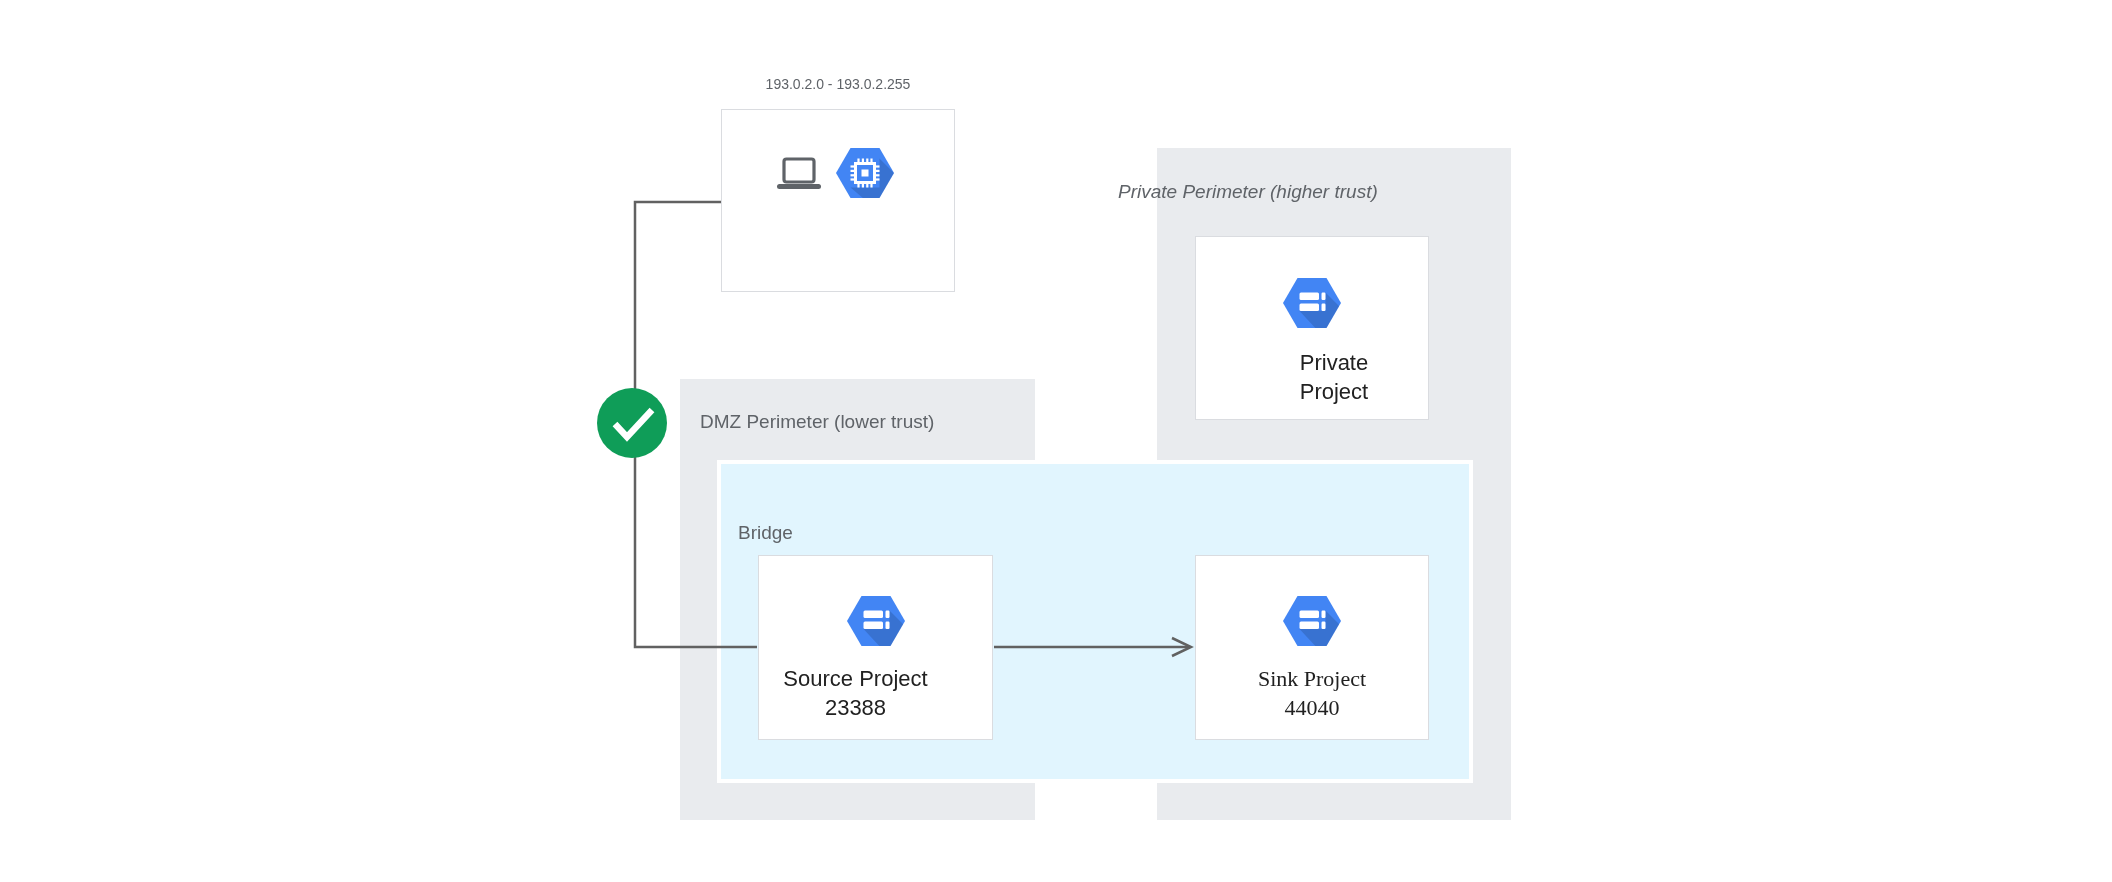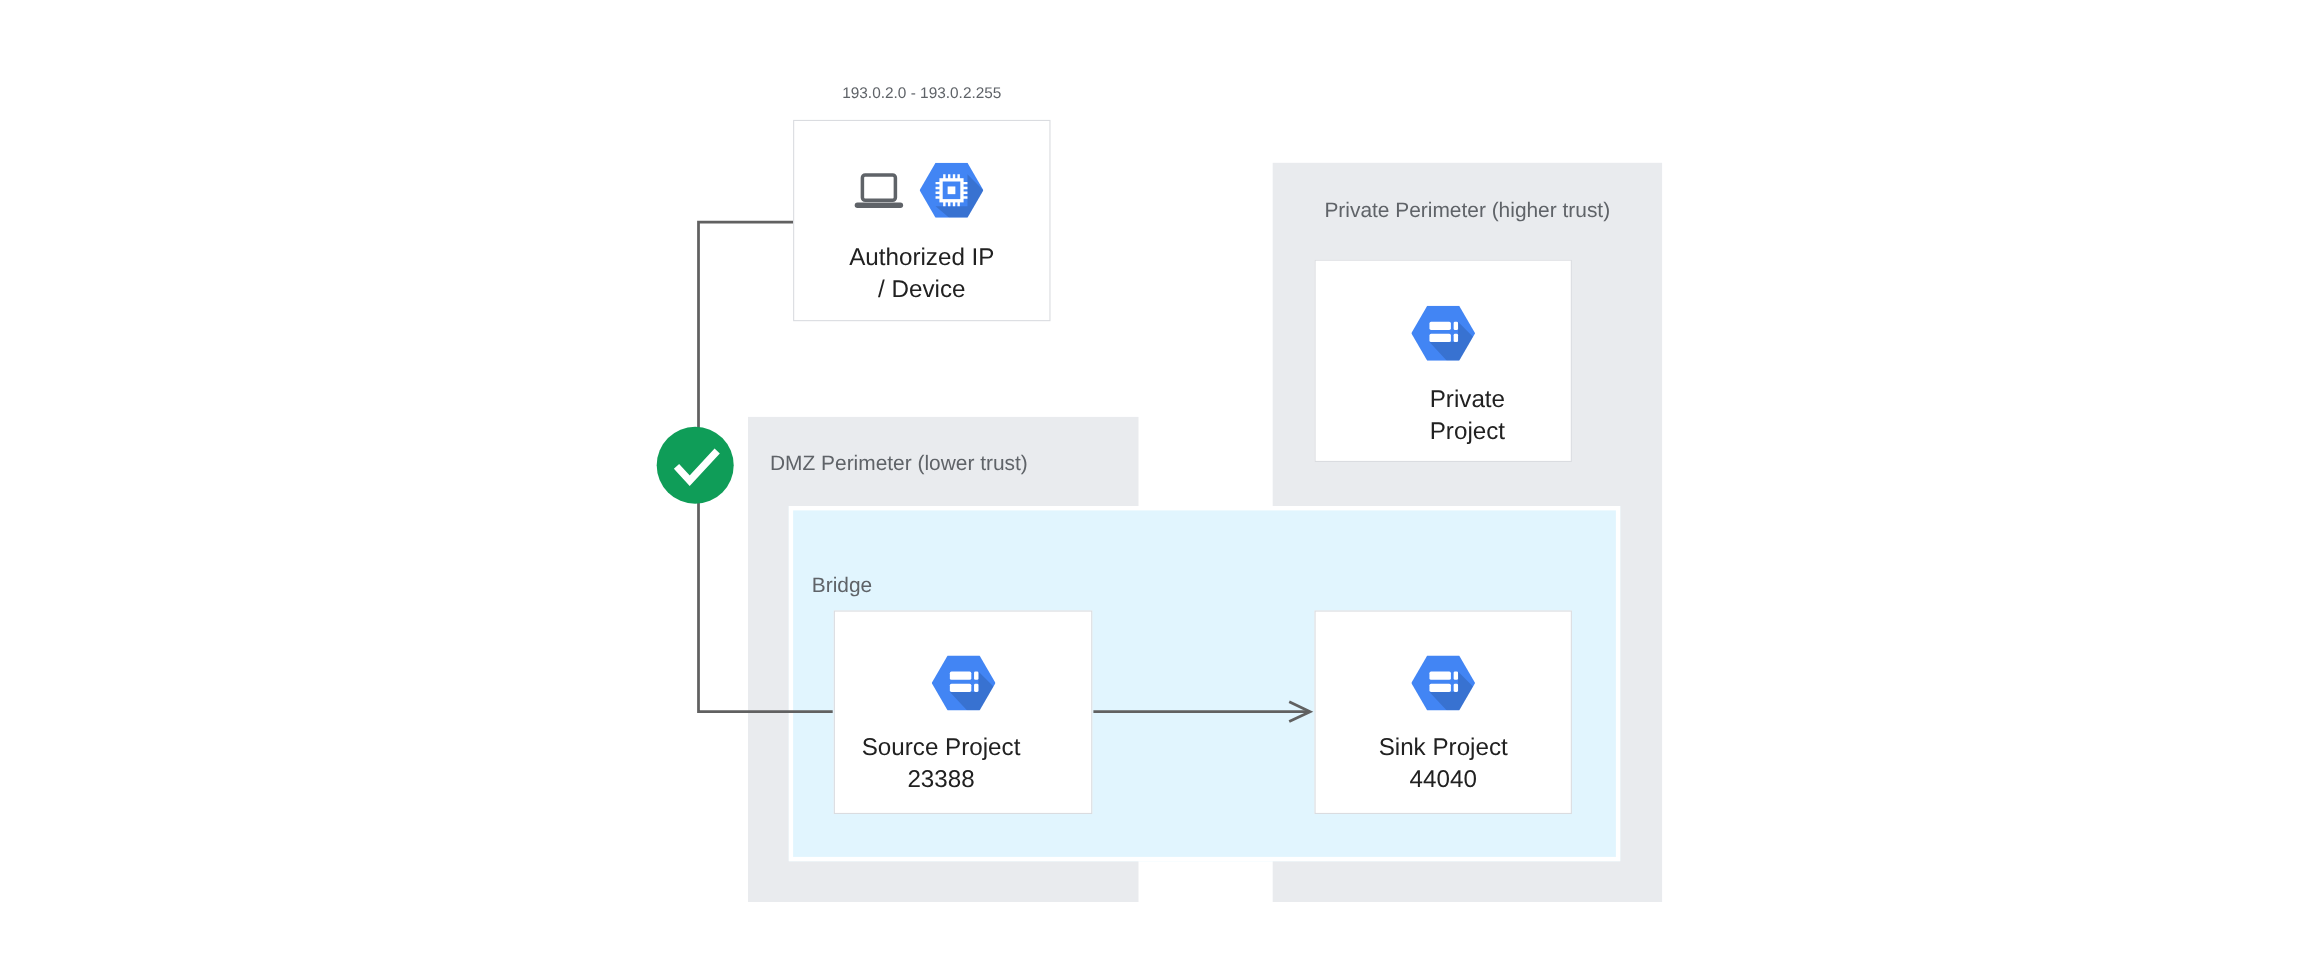--- a/index.html
+++ b/index.html
@@ -76,21 +76,21 @@
 <body>
 
 <div id="canvas">
 
   <div class="perimeter" style="left:680px;top:379px;width:355px;height:441px;"></div>
   <div class="perimeter" style="left:1157px;top:148px;width:354px;height:672px;"></div>
 
   <div class="bridge"></div>
 
   <div class="perimeter-label" style="left:700px;top:411px;">DMZ Perimeter (lower trust)</div>
-  <div class="perimeter-label" style="left:1204px;top:181px;">Private Perimeter (higher trust)</div>
+  <div class="perimeter-label" style="left:1118px;top:181px;font-style:italic;">Private Perimeter (higher trust)</div>
   <div class="perimeter-label" style="left:738px;top:522px;">Bridge</div>
 
   <div class="annotation centered" style="left:721px;top:76px;width:234px;">193.0.2.0 - 193.0.2.255</div>
 
   <svg id="connector-layer">
     <path d="M 721 202 L 635 202 L 635 647 L 757 647" fill="none" stroke="#616161" stroke-width="2.5"></path>
     <line x1="994" y1="647" x2="1190" y2="647" stroke="#616161" stroke-width="2.5"></line>
     <path d="M 1172 638 L 1191 647 L 1172 656" fill="none" stroke="#616161" stroke-width="2.5"></path>
     <circle cx="632" cy="423" r="35" fill="#0F9D58"></circle>
     <path d="M 615 424 L 627 437 L 652 410" fill="none" stroke="#FFFFFF" stroke-width="6.5"></path>
@@ -128,24 +128,20 @@
       <line x1="14.5" y1="27.3" x2="19.5" y2="27.3"></line>
         <line x1="14.5" y1="31.5" x2="19.5" y2="31.5"></line>
       <line x1="38.5" y1="18.5" x2="43.5" y2="18.5"></line>
         <line x1="38.5" y1="22.9" x2="43.5" y2="22.9"></line>
       <line x1="38.5" y1="27.3" x2="43.5" y2="27.3"></line>
         <line x1="38.5" y1="31.5" x2="43.5" y2="31.5"></line>
     </g>
     <rect x="19.5" y="15.5" width="19" height="19" fill="none" stroke="#FFFFFF" stroke-width="3"></rect>
     <rect x="25.5" y="21.5" width="7" height="7" fill="#FFFFFF"></rect>
   </svg>
-  <div class="node-label" style="left:721px;top:219px;width:234px;">
-    <span>Authorized IP</span>
-    <span>/ Device</span>
-  </div>
 
   <div class="node-box" style="left:758px;top:555px;width:235px;height:185px;"></div>
   <svg class="icon-svg" style="left:847px;top:596px;" width="58" height="50" viewBox="0 0 58 50">
     <polygon points="0,25 14.5,0 43.5,0 58,25 43.5,50 14.5,50" fill="#4285F4"></polygon>
     <g clip-path="url(#hexClip)">
       <polygon points="42.5,14.5 96,68 49,68 16.5,33 42.5,33" fill="rgba(0,0,0,0.14)"></polygon>
     </g>
     <rect x="16.5" y="14.5" width="19.5" height="7.5" rx="1.5" fill="#FFFFFF"></rect>
     <rect x="38.5" y="14.5" width="4" height="7.5" rx="1.2" fill="#FFFFFF"></rect>
     <rect x="16.5" y="25.5" width="19.5" height="7.5" rx="1.5" fill="#FFFFFF"></rect>
@@ -160,21 +156,21 @@
   <svg class="icon-svg" style="left:1283px;top:596px;" width="58" height="50" viewBox="0 0 58 50">
     <polygon points="0,25 14.5,0 43.5,0 58,25 43.5,50 14.5,50" fill="#4285F4"></polygon>
     <g clip-path="url(#hexClip)">
       <polygon points="42.5,14.5 96,68 49,68 16.5,33 42.5,33" fill="rgba(0,0,0,0.14)"></polygon>
     </g>
     <rect x="16.5" y="14.5" width="19.5" height="7.5" rx="1.5" fill="#FFFFFF"></rect>
     <rect x="38.5" y="14.5" width="4" height="7.5" rx="1.2" fill="#FFFFFF"></rect>
     <rect x="16.5" y="25.5" width="19.5" height="7.5" rx="1.5" fill="#FFFFFF"></rect>
     <rect x="38.5" y="25.5" width="4" height="7.5" rx="1.2" fill="#FFFFFF"></rect>
   </svg>
-  <div class="node-label" style="left:1195px;top:664px;width:234px;">
+  <div class="node-label" style="left:1195px;top:664px;width:234px;font-family:Liberation Serif, serif;">
     <span>Sink Project</span>
     <span>44040</span>
   </div>
 
   <div class="node-box" style="left:1195px;top:236px;width:234px;height:184px;"></div>
   <svg class="icon-svg" style="left:1283px;top:278px;" width="58" height="50" viewBox="0 0 58 50">
     <polygon points="0,25 14.5,0 43.5,0 58,25 43.5,50 14.5,50" fill="#4285F4"></polygon>
     <g clip-path="url(#hexClip)">
       <polygon points="42.5,14.5 96,68 49,68 16.5,33 42.5,33" fill="rgba(0,0,0,0.14)"></polygon>
     </g>

